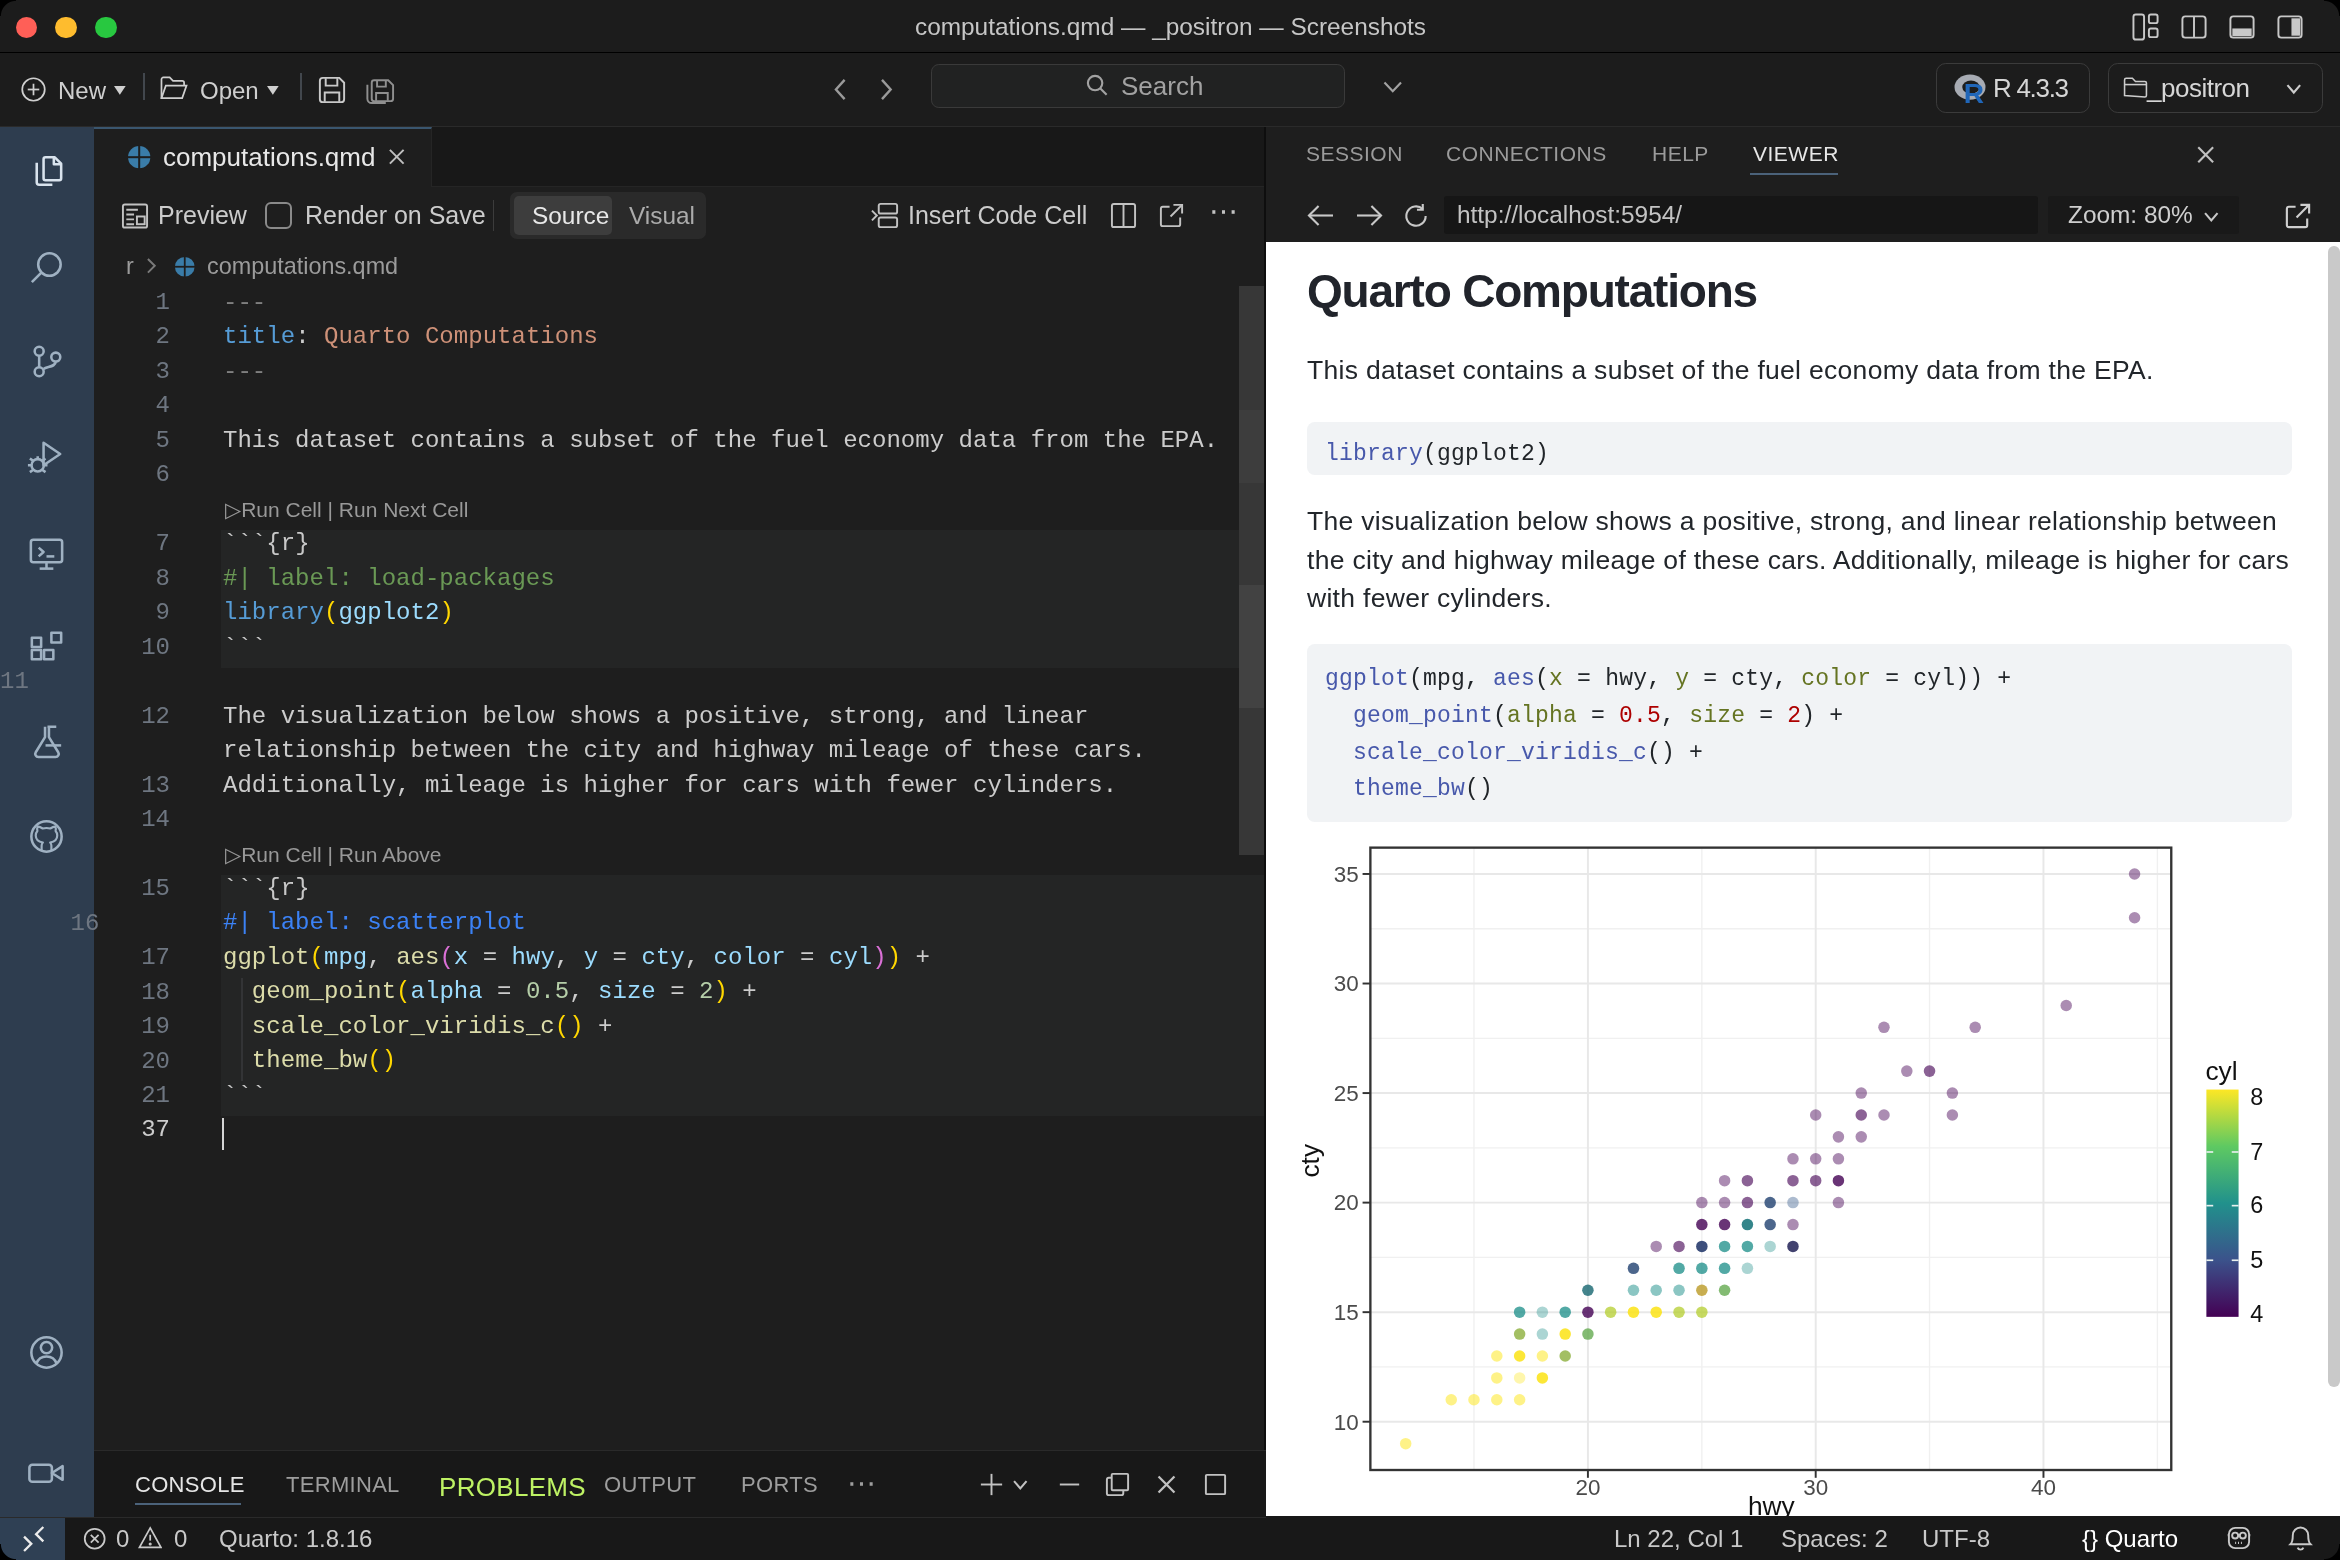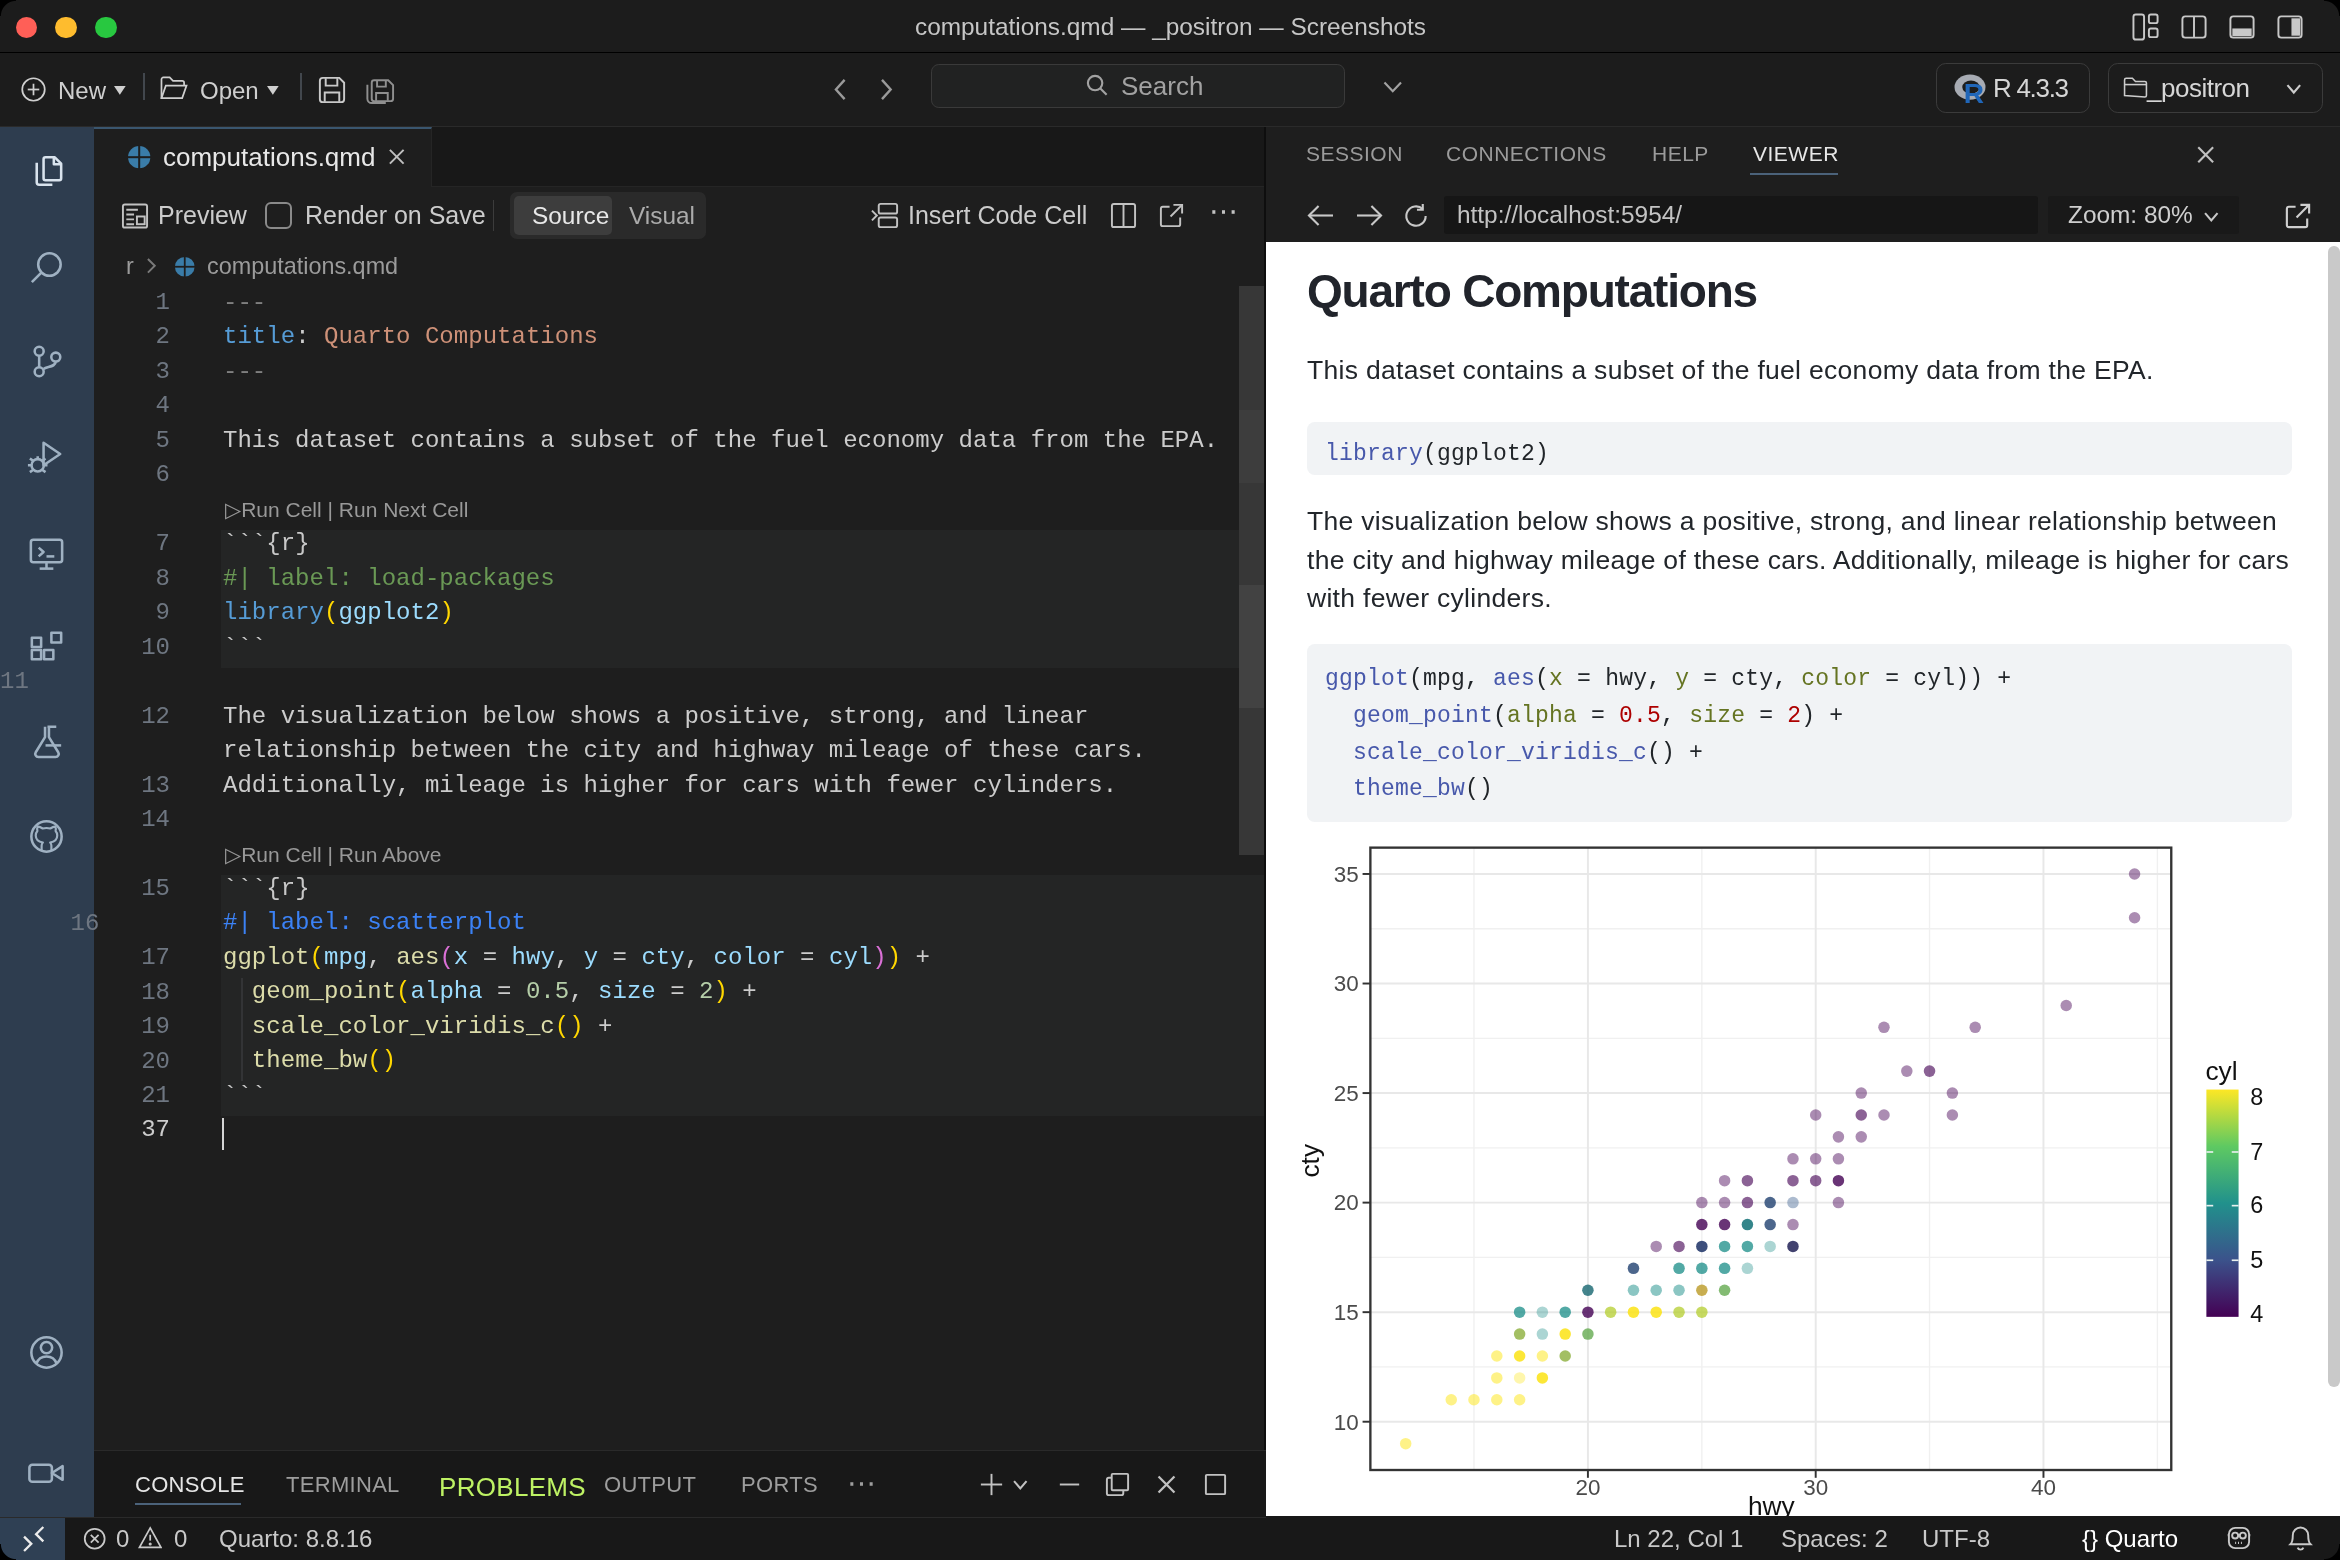--- a/index.html
+++ b/index.html
@@ -286,21 +286,21 @@
       <circle cx="12" cy="12" r="10.2"></circle>
       <path d="M8 8 L16 16 M16 8 L8 16"></path>
     </svg>
 <div class="abs" style="left:116px;top:1525px;font-size:24px;color:#c9c9c9">0</div>
 <svg class="abs" style="left:138px;top:1526px" width="24.4" height="23.4" viewBox="0 0 25 24" fill="none" stroke="#c9c9c9" stroke-width="1.8">
       <path d="M12.5 2 L23.5 22 H1.5 z"></path>
       <line x1="12.5" y1="9" x2="12.5" y2="15"></line>
       <circle cx="12.5" cy="18.5" r="0.7" fill="#c9c9c9"></circle>
     </svg>
 <div class="abs" style="left:174px;top:1525px;font-size:24px;color:#c9c9c9">0</div>
-<div class="abs" style="left:219px;top:1525px;font-size:24px;color:#c9c9c9">Quarto: 8.8.16</div>
+<div class="abs" style="left:219px;top:1525px;font-size:24px;color:#c9c9c9">Quarto: 1.8.16</div>
 <div class="abs" style="left:1614px;top:1525px;font-size:24px;color:#c9c9c9">Ln 22, Col 1</div>
 <div class="abs" style="left:1781px;top:1525px;font-size:24px;color:#c9c9c9">Spaces: 2</div>
 <div class="abs" style="left:1922px;top:1525px;font-size:24px;color:#c9c9c9">UTF-8</div>
 <div class="abs" style="left:2023px;top:1469px;font-size:32px;color:#c9c9c9">LF</div>
 <div class="abs" style="left:2082px;top:1525px;font-size:24px;color:#ffffff">{} Quarto</div>
 <svg class="abs" style="left:2226px;top:1525px" width="26" height="26" viewBox="0 0 27 27" fill="none" stroke="#c9c9c9" stroke-width="2">
       <rect x="3" y="3" width="21" height="21" rx="6.5"></rect>
       <circle cx="9.5" cy="11" r="3.1"></circle>
       <circle cx="17.5" cy="11" r="3.1"></circle>
       <line x1="12.6" y1="10.5" x2="14.4" y2="10.5"></line>

